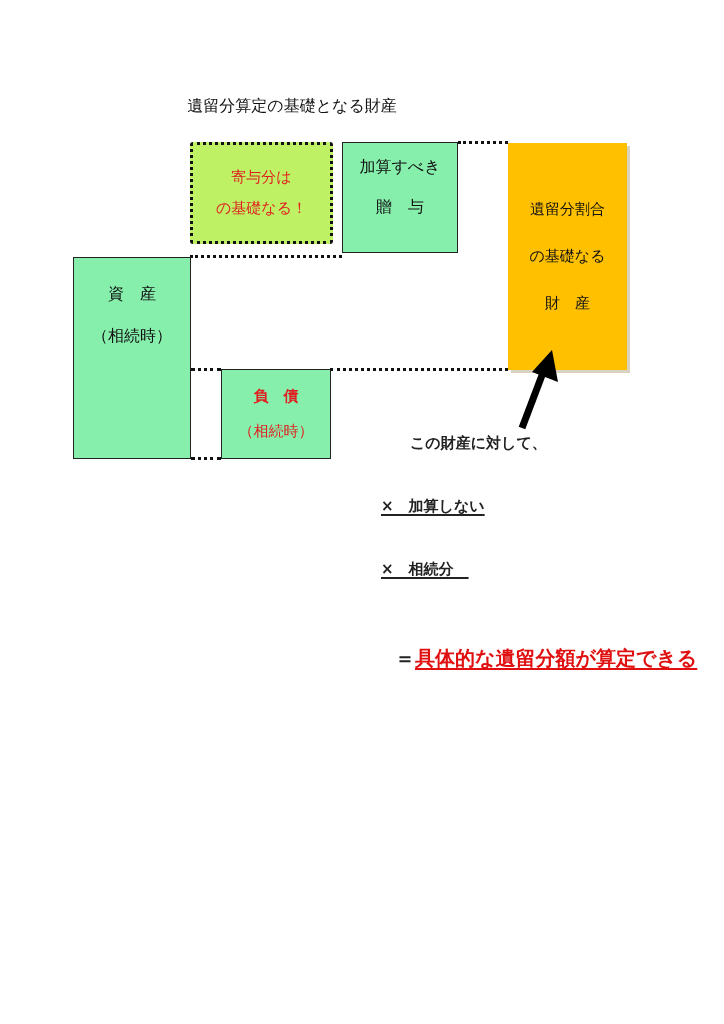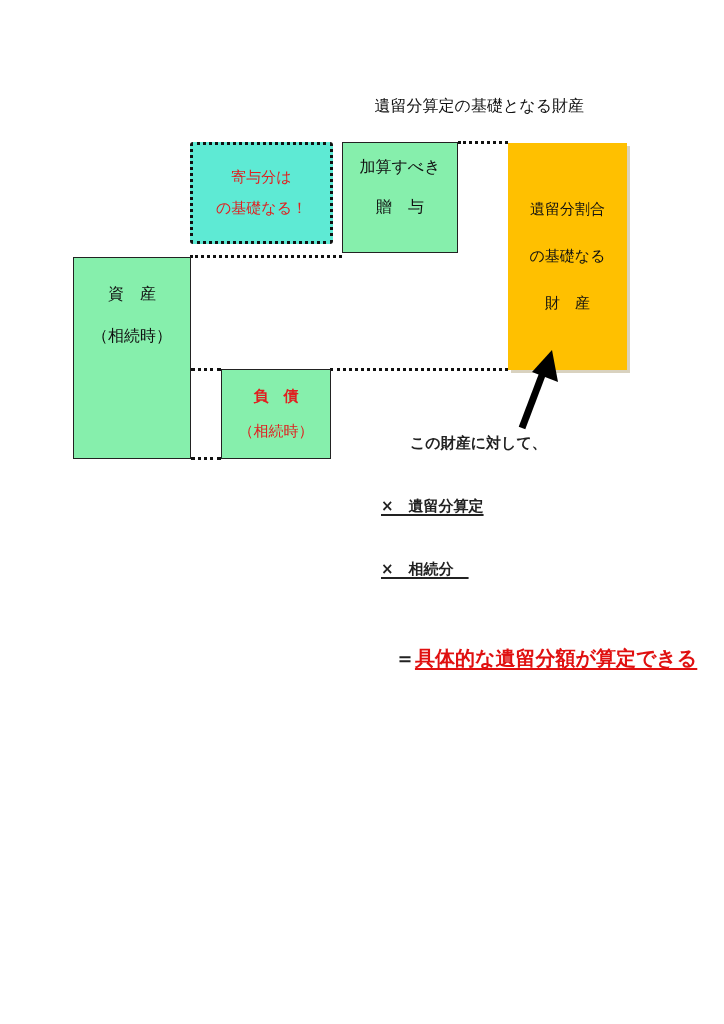--- a/index.html
+++ b/index.html
@@ -7,34 +7,34 @@
       width: 724px; height: 1024px;
       background: #ffffff;
       position: relative;
       overflow: hidden;
       font-family: "DejaVu Sans", sans-serif;
       color: #111111;
     }
     .abs { position: absolute; }
     .title {
       left: 0; width: 584px; top: 96px;
-      text-align: right;
+      text-align: center;
       font-size: 16px;
       color: #111;
     }
     .box {
       position: absolute;
       box-sizing: border-box;
       display: flex; flex-direction: column;
       align-items: center; justify-content: center;
       font-size: 15px;
       line-height: 1;
     }
     .solid { border: 1.5px solid #222; background: #86efac; }
-    .dotted { border: 3px dotted #111; background: #5eead4; border-radius: 3px; }
+    .dotted { border: 3px dotted #111; background: #bef264; border-radius: 3px; }
     .red { color: #e02020; }
     .box .line { white-space: pre; }
     .hline {
       position: absolute; height: 0;
       border-top: 3px dotted #111;
     }
     .orange {
       position: absolute;
       left: 508px; top: 143px; width: 119px; height: 227px;
       background: #FFC000;
@@ -92,17 +92,17 @@
   <span class="line">の基礎なる</span>
   <span class="line">財　産</span>
 </div>
 
 <svg class="abs" style="left:500px; top:340px;" width="70" height="100" viewBox="0 0 70 100">
   <line x1="22" y1="88" x2="44" y2="30" stroke="#000" stroke-width="7" stroke-linecap="butt"></line>
   <polygon points="52,10 58,42 32,32" fill="#000"></polygon>
 </svg>
 
 <div class="text-line" style="left:410px; top:434px;">この財産に対して、</div>
-<div class="text-line ul" style="left:381px; top:497px;">×　遺留分算定</div>
+<div class="text-line ul" style="left:381px; top:497px;">×　加算しない</div>
 <div class="text-line ul" style="left:381px; top:560px;">×　相続分　</div>
 <div class="text-line" style="left:381px; top:621px; font-size:20px;">
   <span>＝</span><span class="red-ul">具体的な遺留分額が算定できる</span>
 </div>
 
 </body></html>

